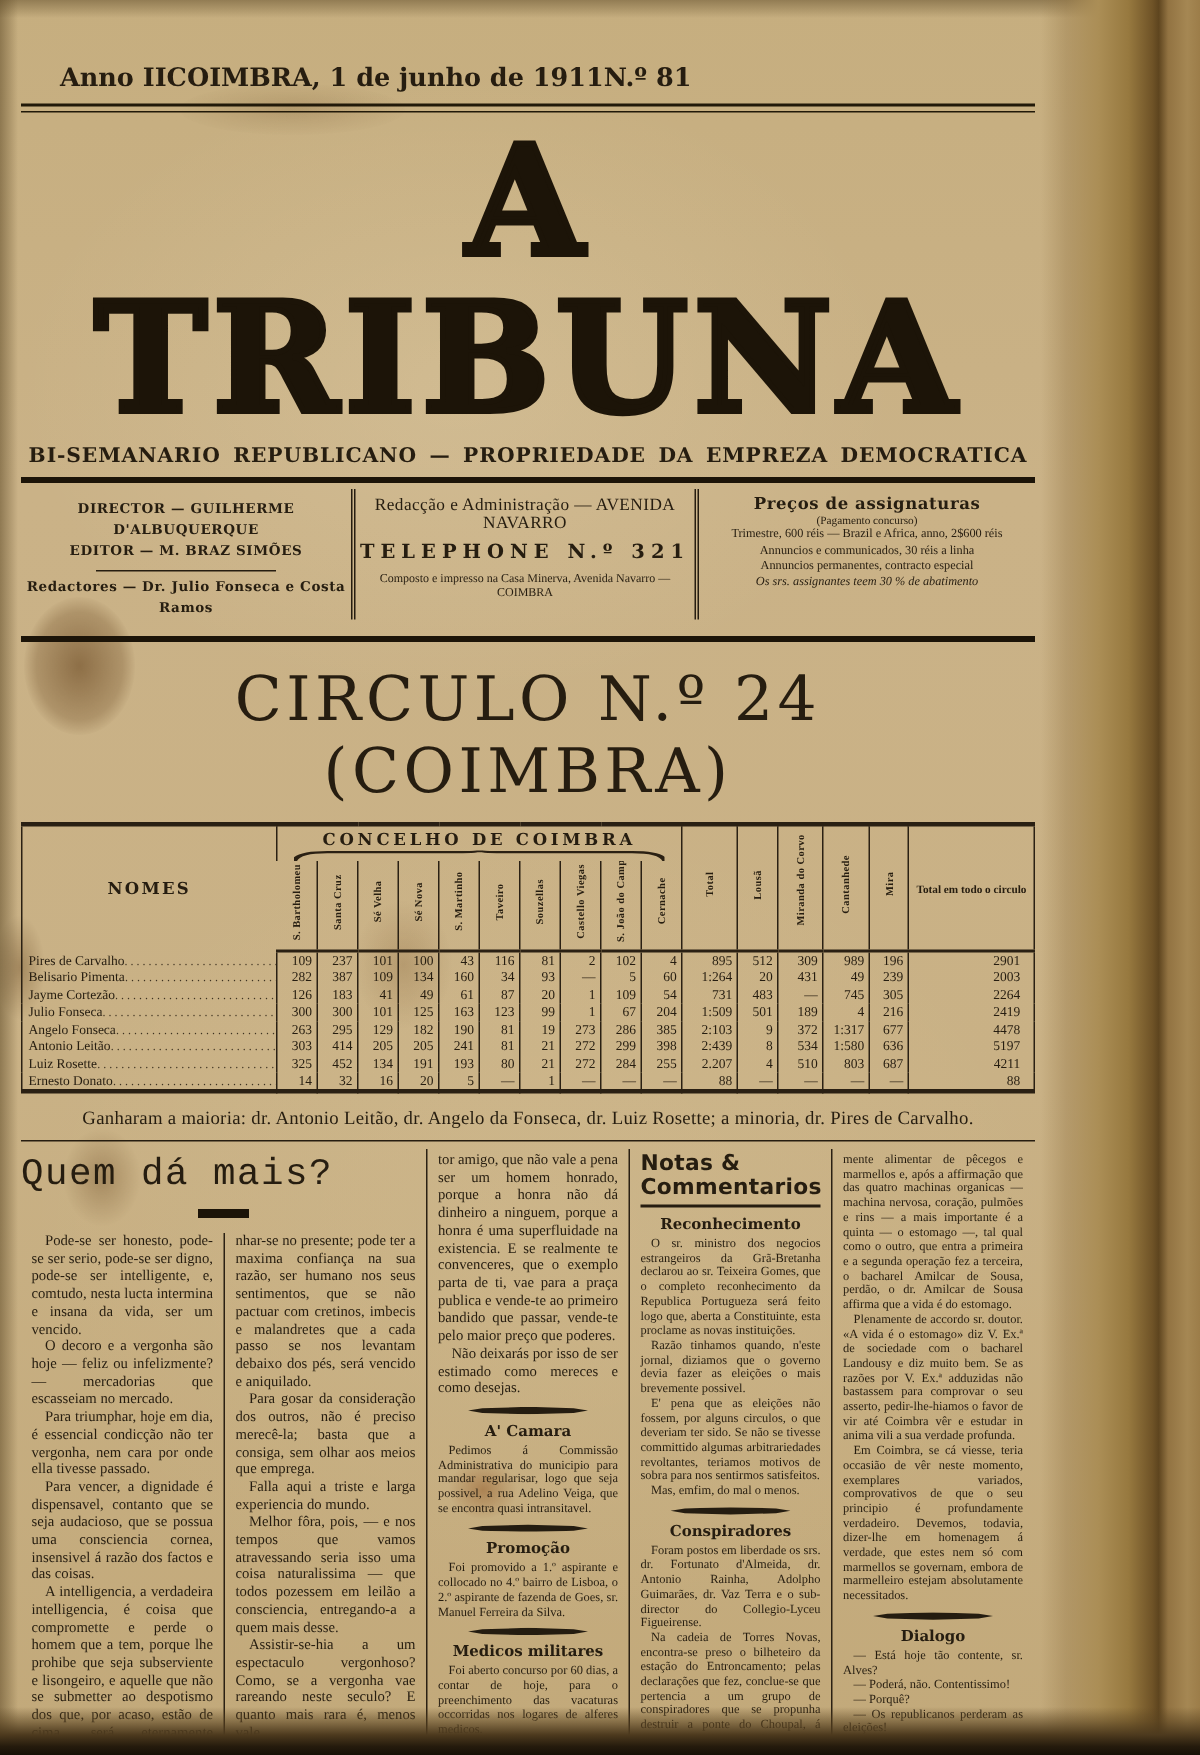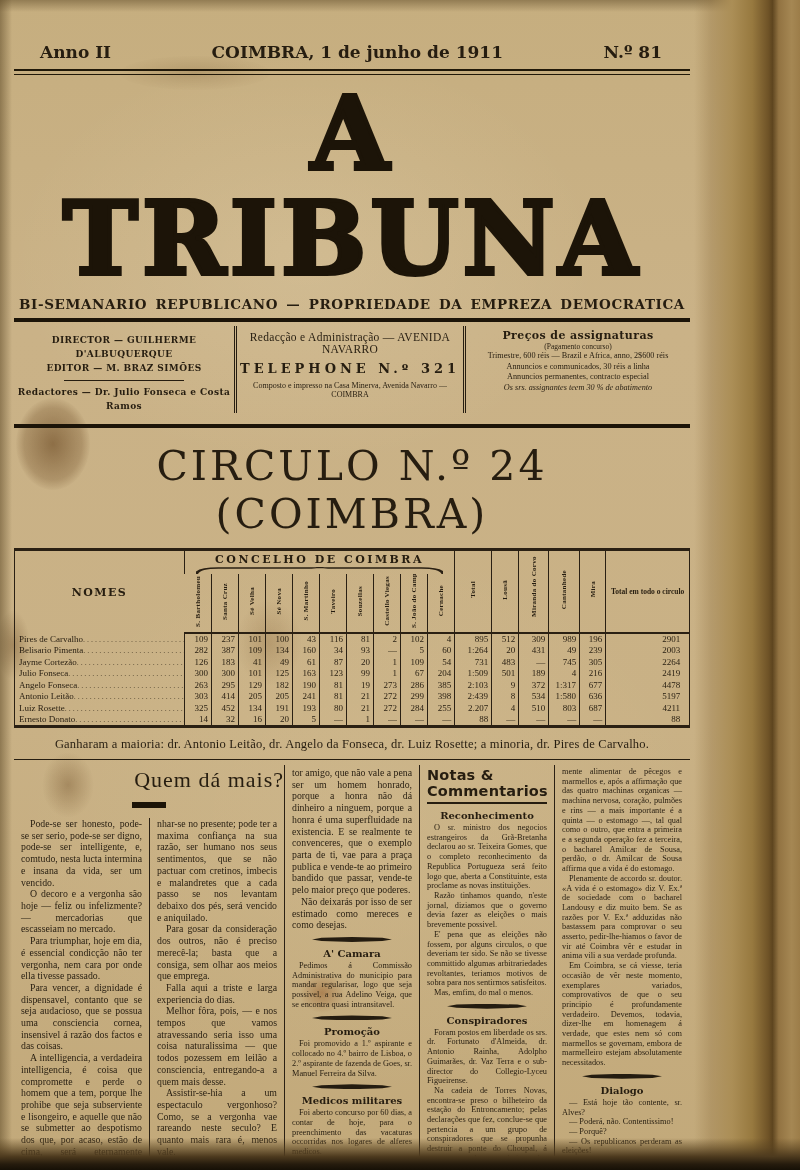--- a/index.html
+++ b/index.html
@@ -21,21 +21,21 @@
   .stain { position:absolute; border-radius:50%; pointer-events:none; mix-blend-mode:multiply; }
   .s1 { left:16px; top:398px; width:74px; height:92px; background:radial-gradient(ellipse, rgba(116,80,34,.55), rgba(116,80,34,.25) 55%, transparent 72%); }
   .s2 { left:42px; top:752px; width:52px; height:66px; background:radial-gradient(ellipse, rgba(120,86,42,.33), transparent 70%); }
   .s3 { left:299px; top:973px; width:46px; height:40px; background:radial-gradient(ellipse, rgba(168,94,28,.4), transparent 70%); }
   .s4 { left:-4px; top:610px; width:34px; height:70px; background:radial-gradient(ellipse, rgba(116,84,40,.35), transparent 70%); }
   .s5 { left:236px; top:600px; width:66px; height:86px; background:radial-gradient(ellipse, rgba(140,100,50,.22), transparent 70%); }
   .s6 { left:120px; top:56px; width:150px; height:34px; background:radial-gradient(ellipse, rgba(120,90,45,.18), transparent 75%); }
 
   .content { position:absolute; left:14px; top:42px; width:676px; }
 
-  .topline { display:flex; justify-content:space-between; align-items:baseline; padding:0 28px 0 26px; font-size:17px; font-weight:bold; font-family:"DejaVu Serif",serif; }
+  .topline { display:flex; justify-content:flex-start; align-items:baseline; padding:0 28px 0 26px; font-size:17px; font-weight:bold; font-family:"DejaVu Serif",serif; }
   .double-rule { margin-top:7px; border-top:2.5px solid #211909; border-bottom:1.5px solid #211909; height:6px; }
 
   .masthead { margin-top:6px; text-align:center; font-family:"DejaVu Serif",serif; font-weight:bold;
     font-size:101px; line-height:1.04; letter-spacing:4px; color:#1c1408; -webkit-text-stroke:4px #1c1408;
     text-shadow:1px 0 #1c1408,-1px 0 #1c1408,0 1px #1c1408,0 -1px #1c1408; }
   .subtitle { text-align:center; font-size:13.5px; font-weight:bold; letter-spacing:.6px; word-spacing:3px; margin-top:5px; font-family:"DejaVu Serif",serif; }
   .rule-thick { height:4px; background:#1c1408; margin:6px 0 0; }
 
   .info { display:flex; text-align:center; padding:4px 0 5px; }
   .info-left  { width:220px; padding-top:7px; }
@@ -70,21 +70,21 @@
   .leader { flex:1; overflow:hidden; white-space:nowrap; font-size:8px; letter-spacing:2px; opacity:.85; }
   .leader::after { content:"...................................................................."; }
   .td-num { text-align:right; padding-right:3px; }
   .td-grand { padding-right:9px; }
 
   .majority { text-align:center; font-size:12.5px; letter-spacing:.2px; margin:9px 0 7px; }
   .rule-thin { border-top:1.5px solid #261d10; margin-bottom:5px; }
 
   .articles { display:flex; height:552px; overflow:hidden; }
   .left-pair { width:270px; }
-  .art-head { text-align:right; font-size:22px; font-weight:400; letter-spacing:1px; margin-top:2px; font-family:Liberation Serif, serif; }
+  .art-head { text-align:left; font-size:25px; font-weight:400; letter-spacing:1px; margin-top:2px; font-family:Liberation Mono, monospace; }
   .title-bar { width:34px; height:6px; background:#1c1408; margin:9px auto 10px; }
   .pair-cols { display:flex; height:calc(100% - 62px); overflow:hidden; }
   .fcol { width:135px; padding:0 7px; overflow:hidden; }
   .pair-cols .fcol + .fcol { border-left:1px solid #2a2013; }
   .ncol { width:135px; padding:2px 7px 0; border-left:1px solid #2a2013; overflow:hidden; }
   .fp { font-size:9.8px; line-height:11.7px; text-align:justify; text-indent:9px; }
   .np { font-size:8.3px; line-height:9.7px; text-align:justify; text-indent:7px; }
   .noind { text-indent:0; }
   .nhead { font-size:10px; font-weight:bold; text-align:center; margin:1px 0 2px; font-family:"DejaVu Serif",serif; }
   .notas-title { font-family:"DejaVu Sans",sans-serif; font-weight:bold; font-size:14.5px; letter-spacing:.2px; border-bottom:2px solid #261d10; padding-bottom:3px; margin:0 0 6px; }
@@ -395,21 +395,21 @@
           <div class="fcol" id="col1">
               <p class="fp">Pode-se ser honesto, pode-se ser serio, pode-se ser digno, pode-se ser intelligente, e, comtudo, nesta lucta intermina e insana da vida, ser um vencido.</p>
               <p class="fp">O decoro e a vergonha são hoje — feliz ou infelizmente? — mercadorias que escasseiam no mercado.</p>
               <p class="fp">Para triumphar, hoje em dia, é essencial condicção não ter vergonha, nem cara por onde ella tivesse passado.</p>
               <p class="fp">Para vencer, a dignidade é dispensavel, contanto que se seja audacioso, que se possua uma consciencia cornea, insensivel á razão dos factos e das coisas.</p>
               <p class="fp">A intelligencia, a verdadeira intelligencia, é coisa que compromette e perde o homem que a tem, porque lhe prohibe que seja subserviente e lisongeiro, e aquelle que não se submetter ao despotismo dos que, por acaso, estão de cima, será eternamente escravisado, será eternamente roubado nos seus direitos mais legitimos e naturaes.</p>
             </div>
           <div class="fcol" id="col2">
               <p class="fp noind">nhar-se no presente; pode ter a maxima confiança na sua razão, ser humano nos seus sentimentos, que se não pactuar com cretinos, imbecis e malandretes que a cada passo se nos levantam debaixo dos pés, será vencido e aniquilado.</p>
               <p class="fp">Para gosar da consideração dos outros, não é preciso merecê-la; basta que a consiga, sem olhar aos meios que emprega.</p>
-              <p class="fp">Falla aqui a triste e larga experiencia do dias.</p>
+              <p class="fp">Falla aqui a triste e larga experiencia do mundo.</p>
               <p class="fp">Melhor fôra, pois, — e nos tempos que vamos atravessando seria isso uma coisa naturalissima — que todos pozessem em leilão a consciencia, entregando-a a quem mais desse.</p>
               <p class="fp">Assistir-se-hia a um espectaculo vergonhoso? Como, se a vergonha vae rareando neste seculo? E quanto mais rara é, menos vale.</p>
             </div>
         </div>
       </div>
       <div class="ncol" id="col3">
           <p class="fp noind">tor amigo, que não vale a pena ser um homem honrado, porque a honra não dá dinheiro a ninguem, porque a honra é uma superfluidade na existencia. E se realmente te convenceres, que o exemplo parta de ti, vae para a praça publica e vende-te ao primeiro bandido que passar, vende-te pelo maior preço que poderes.</p>
           <p class="fp">Não deixarás por isso de ser estimado como mereces e como desejas.</p>
           <div class="swell"></div>
           <div class="nhead">A' Camara</div>

